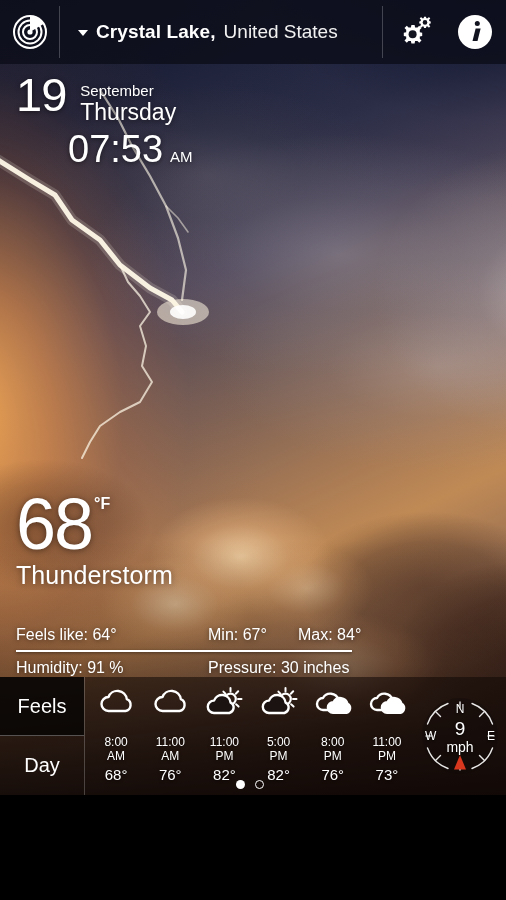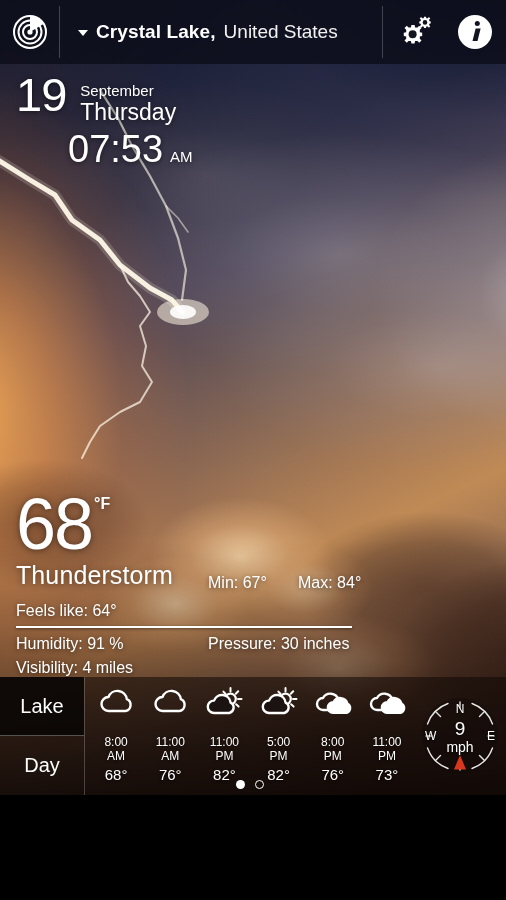--- a/index.html
+++ b/index.html
@@ -253,21 +253,21 @@
     width: 430px;
     z-index: 30;
     text-shadow: 0 1px 5px rgba(0,0,0,0.55);
   }
   .det-row1 {
     display: flex;
     color: #fff;
     font-size: 16px;
     margin-bottom: 6px;
   }
-  .det-row1 .c1 { width: 192px; margin-top: 28px; }
+  .det-row1 .c1 { width: 192px; }
   .det-row1 .c2 { width: 90px; }
   .det-sep {
     height: 2px;
     width: 336px;
     background: #fff;
     margin: 3px 0 7px 0;
     box-shadow: 0 1px 3px rgba(0,0,0,0.5);
   }
   .det-grid {
     display: grid;
@@ -488,28 +488,27 @@
   <div class="details">
     <div class="det-row1">
       <div class="c1">Feels like: 64°</div>
       <div class="c2">Min: 67°</div>
       <div>Max: 84°</div>
     </div>
     <div class="det-sep"></div>
     <div class="det-grid">
       <div>Humidity: 91 %</div>
       <div>Pressure: 30 inches</div>
-      <div>Visibility: 4 miles</div>
     </div>
   </div>
 
   <div class="bottom">
 
     <div class="tabs">
-      <div class="tab tab-hour">Lake</div>
+      <div class="tab tab-hour">Feels</div>
       <div class="tab tab-day">Day</div>
     </div>
 
     <div class="hours">
 
       <div class="hour-item">
         <div class="hour-icon">
           <svg width="36" height="26" viewBox="0 0 36 26">
             <path d="M10.5 22 a7 7 0 0 1 0-14 a9.5 9.5 0 0 1 18.3 2.2 a6.2 6.2 0 0 1-1.3 11.8 z" fill="none" stroke="#fff" stroke-width="2.4" stroke-linejoin="round"></path>
           </svg>

